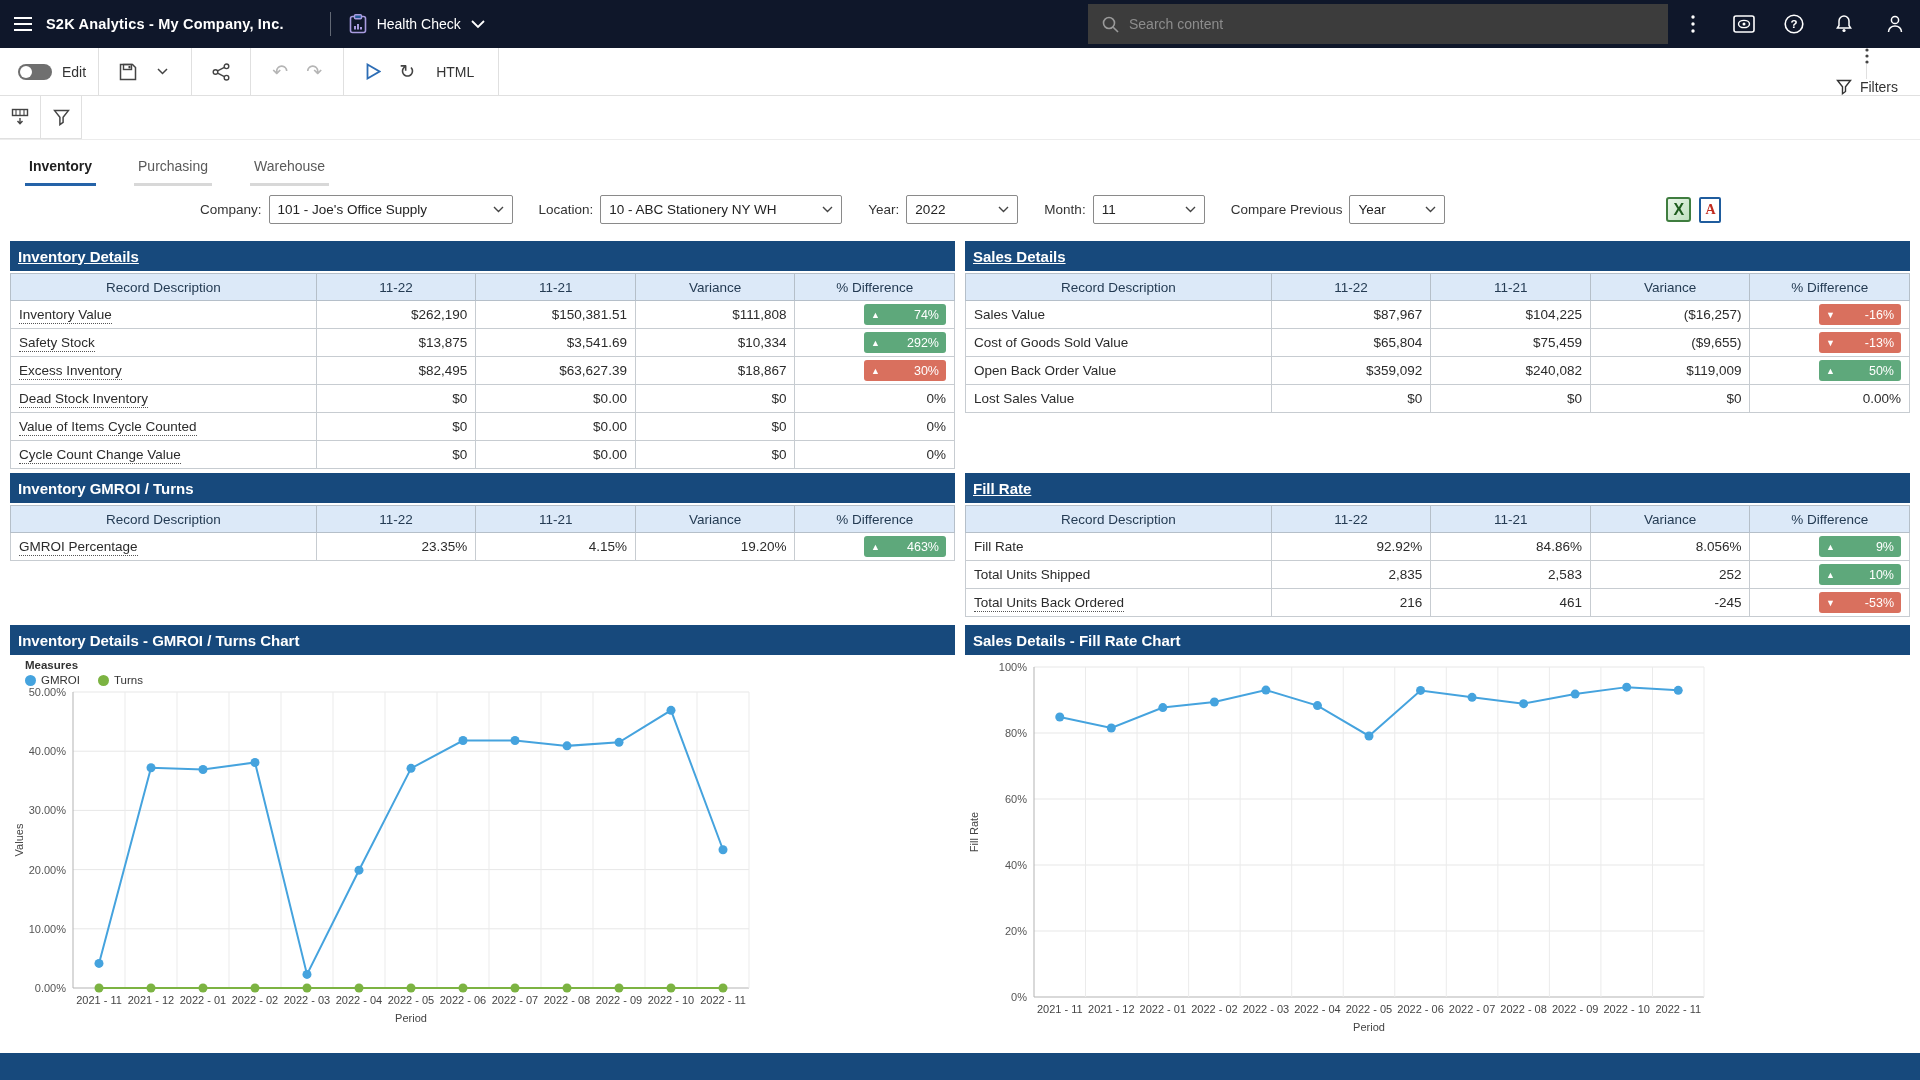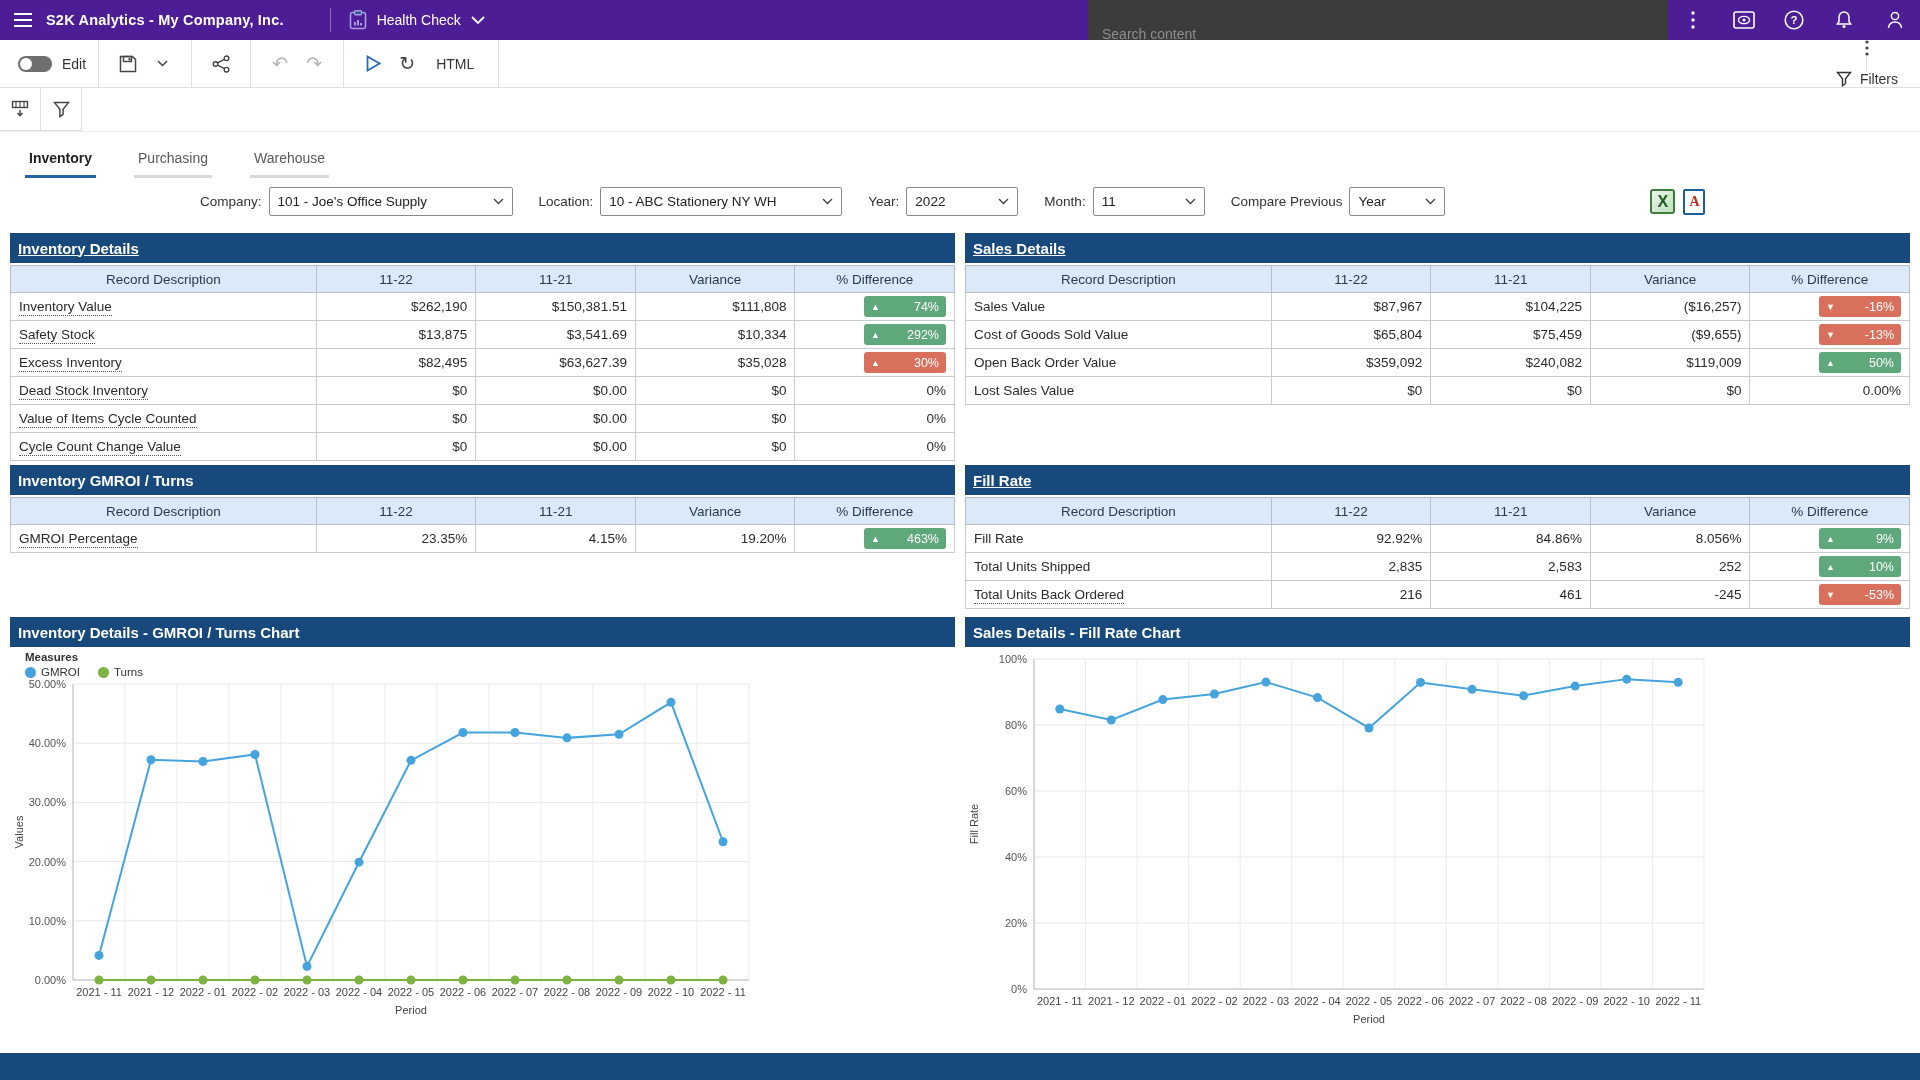--- a/index.html
+++ b/index.html
@@ -1,28 +1,28 @@
 <!DOCTYPE html>
 <html><head>
 <meta charset="utf-8">
 <style>
   * { box-sizing: border-box; margin: 0; padding: 0; }
   html,body { width:1920px; height:1080px; overflow:hidden; background:#fff;
     font-family:"Liberation Sans", sans-serif; }
 
   
-  .topbar { height:40px; background:#4c1d95; display:flex; align-items:center; color:#fff; }
+  .topbar { height:48px; background:#0f172a; display:flex; align-items:center; color:#fff; }
   .topbar .menu-btn { width:46px; height:40px; display:flex; align-items:center; justify-content:center; cursor:pointer; }
   .app-title { font-size:14.5px; font-weight:bold; letter-spacing:.2px; margin-right:28px; white-space:nowrap; }
   .tb-divider { width:1px; height:24px; background:rgba(255,255,255,.35); margin:0 18px; }
   .report-chip { display:flex; align-items:center; gap:10px; }
   .report-name { font-size:14px; }
   .report-chip svg { display:block; }
   .topbar-spacer { flex:1; }
-  .search-box { width:580px; height:40px; background:#3c3c3c; display:flex; padding:16px 14px; gap:10px;flex-direction:column; }
+  .search-box { width:580px; height:40px; background:#3c3c3c; display:flex; align-items:center; padding:16px 14px; gap:10px; }
   .search-box .ph { color:#8d8d8d; font-size:14px; }
   .topbar-icons { width:252px; height:40px; display:flex; align-items:center; justify-content:space-around; }
   .tb-icon { width:32px; height:32px; display:flex; align-items:center; justify-content:center; cursor:pointer; }
 
   
   .toolbar { height:48px; border-bottom:1px solid #e0e0e0; display:flex; align-items:center; background:#fff; }
   .tool-group { display:flex; align-items:center; height:100%; padding:0 12px; }
   .v-div { width:1px; height:100%; background:#e0e0e0; }
   .toggle { width:34px; height:16px; border-radius:8px; background:#6f6f6f; position:relative; margin:0 10px 0 6px; cursor:pointer; }
   .toggle .knob { width:12px; height:12px; border-radius:50%; background:#fff; position:absolute; top:2px; left:2px; }
@@ -274,21 +274,21 @@
       </svg>
   </div>
   <span class="f-label">Month:</span>
   <div class="select" style="width:112px">
     <span class="sv">11</span>
     <svg width="11" height="7" viewBox="0 0 11 7">
         <path d="M1 1l4.5 4.5L10 1" fill="none" stroke="#444" stroke-width="1.4"></path>
       </svg>
   </div>
   <span class="f-label">Compare Previous</span>
-  <div class="select" style="width:96px;margin-right:0">
+  <div class="select" style="width:96px;margin-right:16px">
     <span class="sv">Year</span>
     <svg width="11" height="7" viewBox="0 0 11 7">
         <path d="M1 1l4.5 4.5L10 1" fill="none" stroke="#444" stroke-width="1.4"></path>
       </svg>
   </div>
   <div class="export-icons">
     <div class="xls-icon">X</div>
     <div class="pdf-icon">A</div>
   </div>
 </div>
@@ -343,21 +343,21 @@
                     <span class="arr">▲</span>
                     <span>292%</span>
                   </div>
                 </div>
               </td>
             </tr>
             <tr>
               <td><span class="row-link">Excess Inventory</span></td>
               <td class="num">$82,495</td>
               <td class="num">$63,627.39</td>
-              <td class="num">$35,028</td>
+              <td class="num">$18,867</td>
               <td>
                 <div class="diff-cell">
                   <div class="badge red">
                     <span class="arr">▲</span>
                     <span>30%</span>
                   </div>
                 </div>
               </td>
             </tr>
             <tr>

